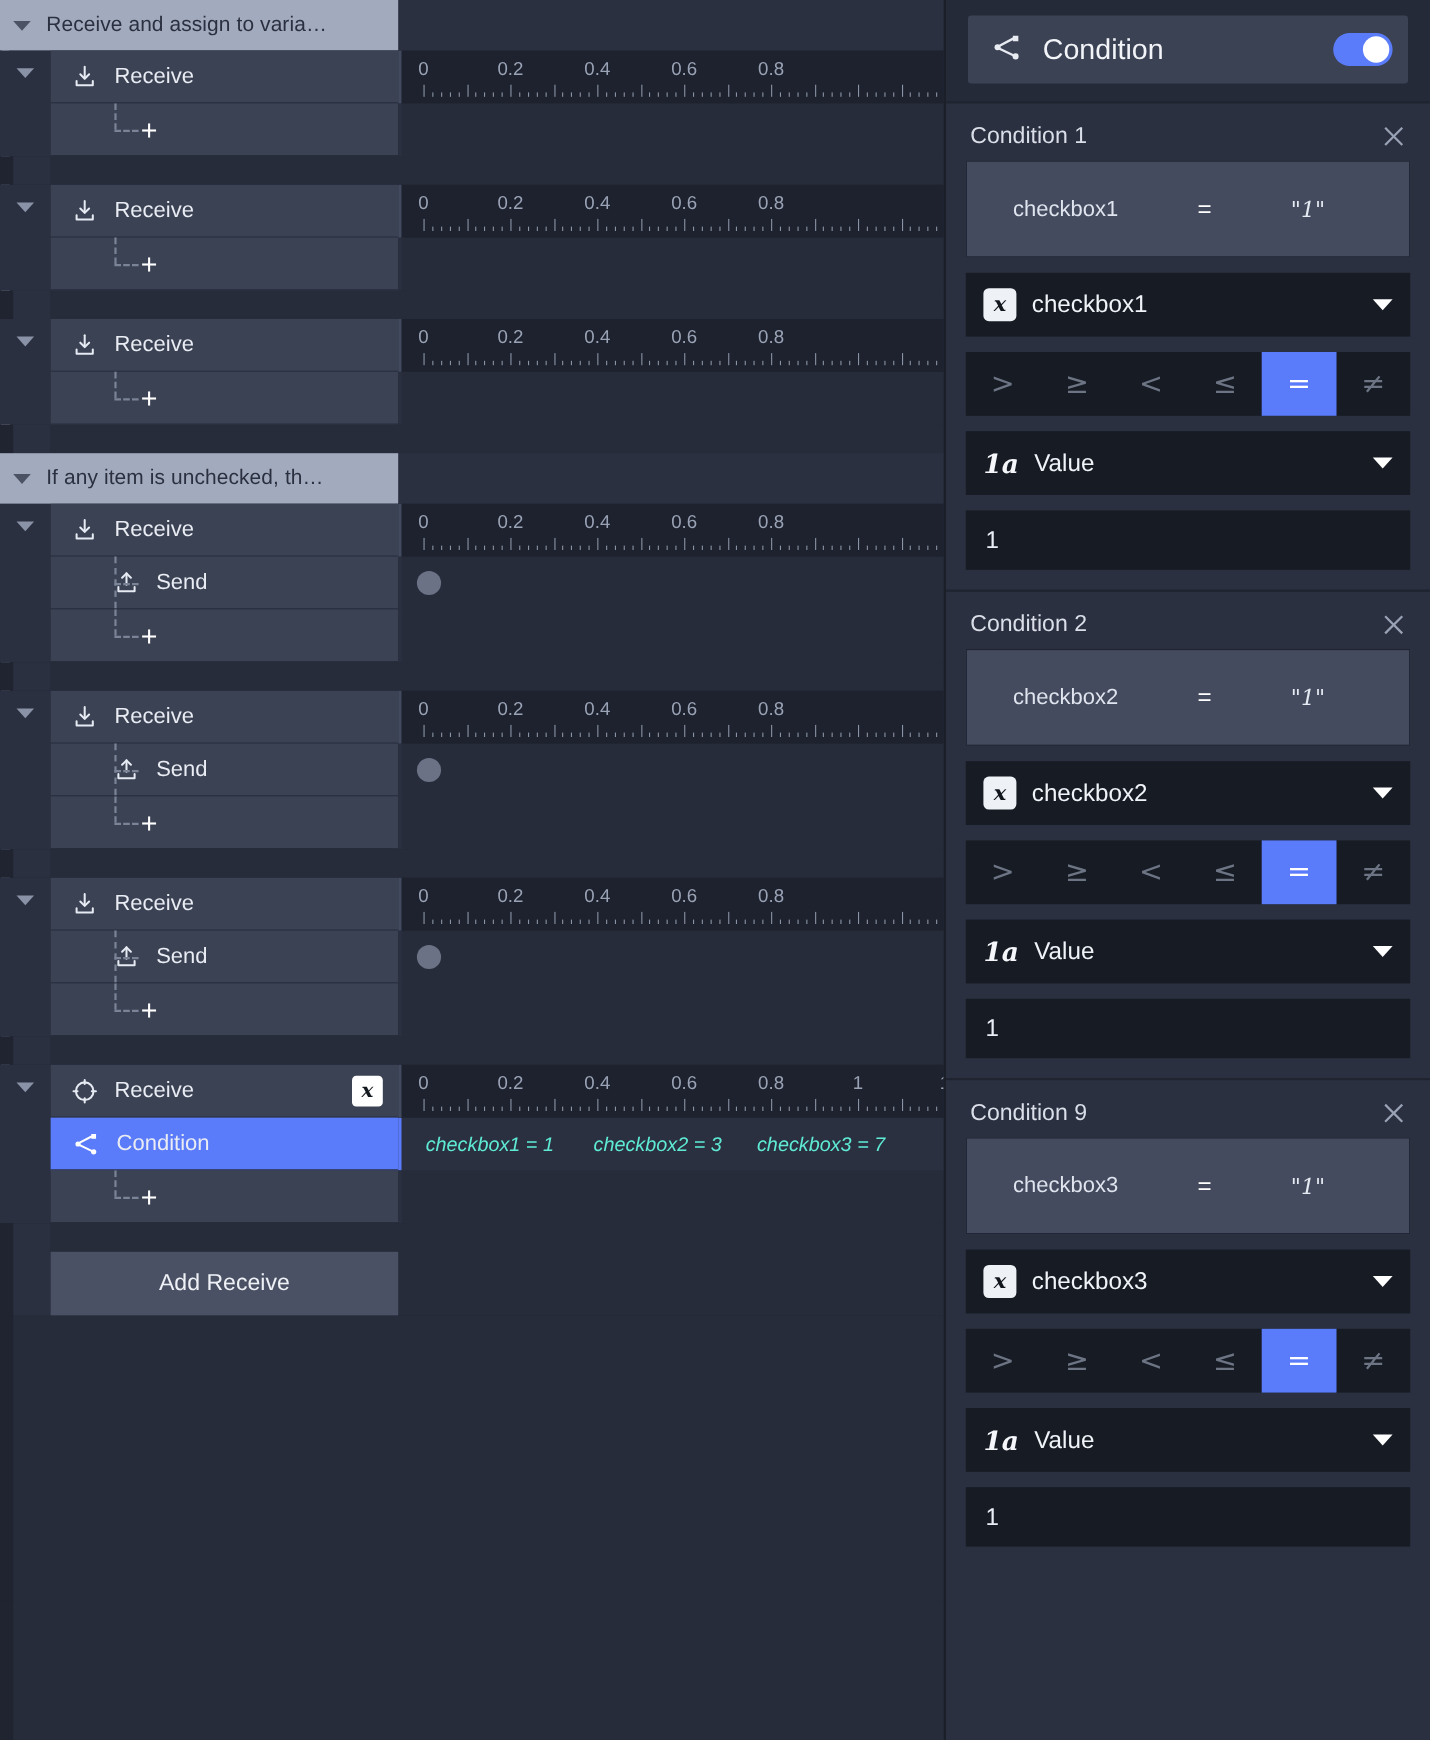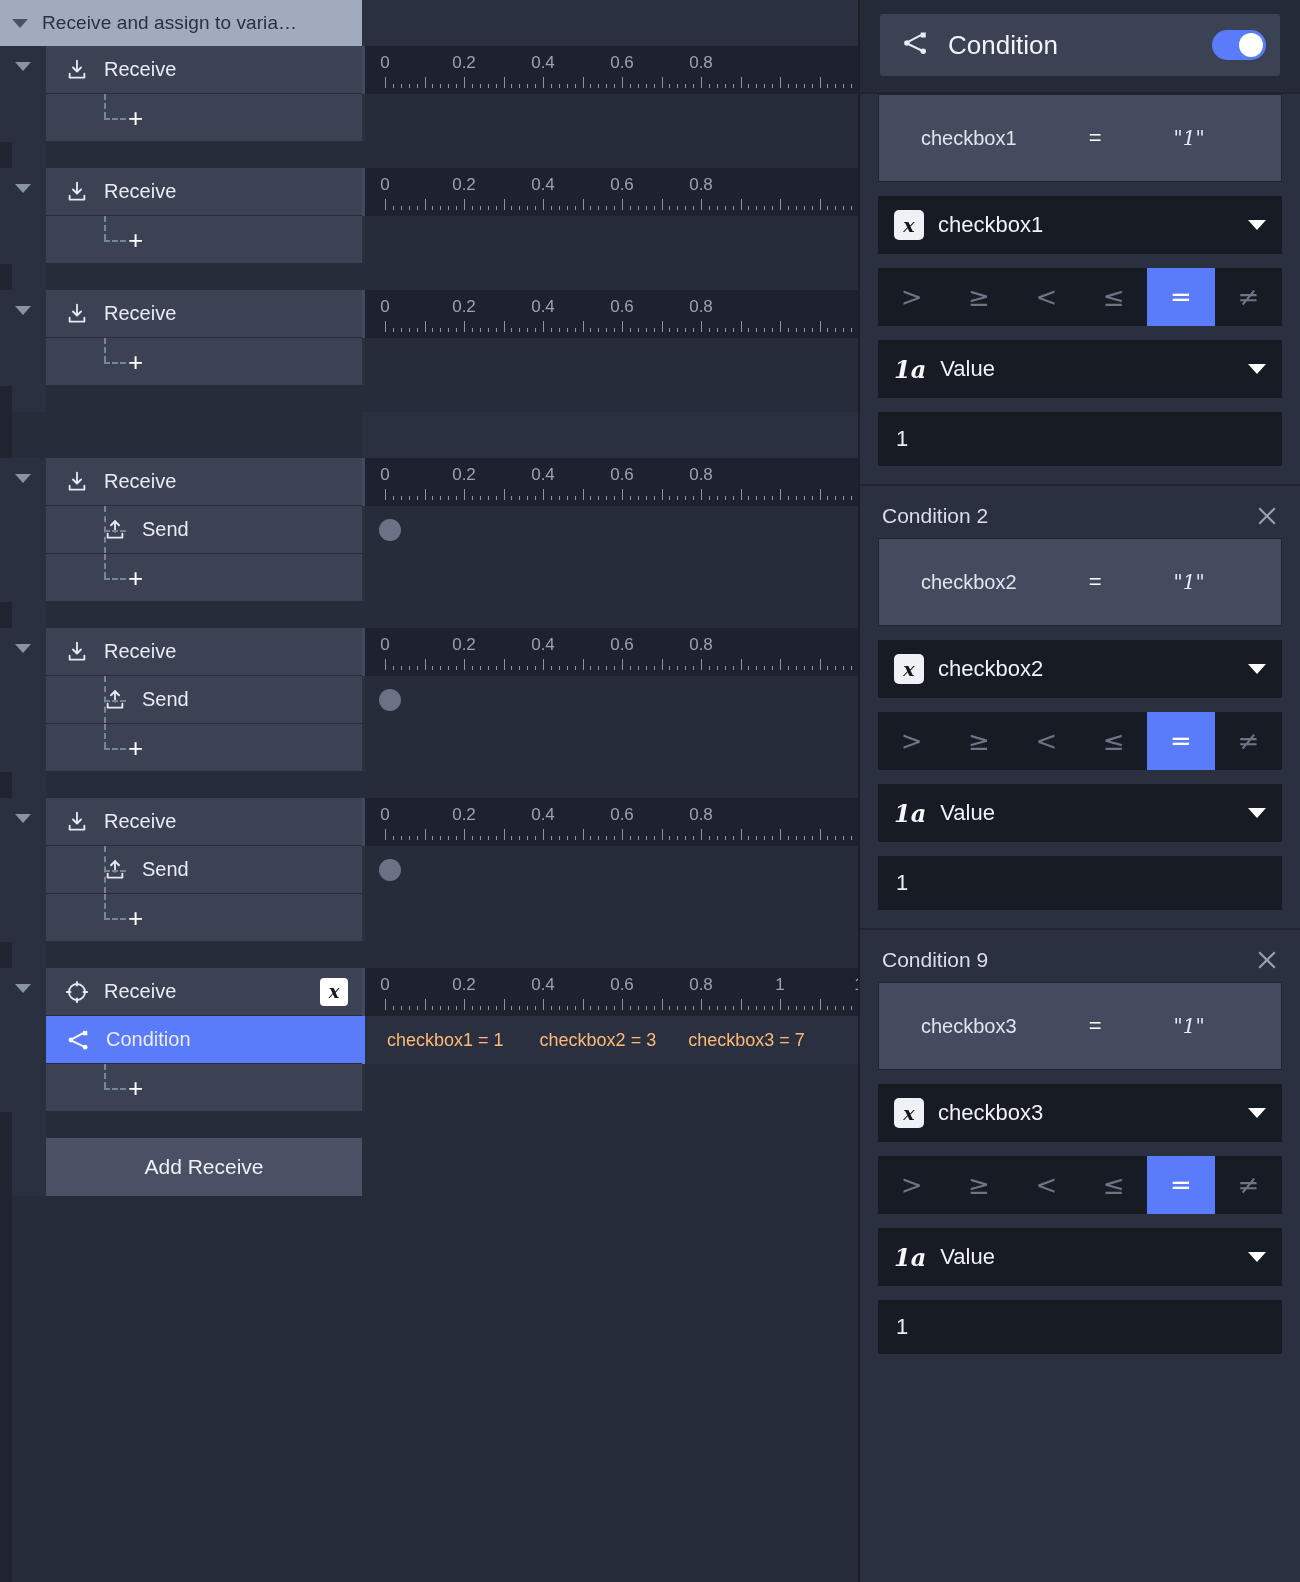--- a/index.html
+++ b/index.html
@@ -133,21 +133,21 @@
   .dotmark {
     width: 22px; height: 22px; border-radius: 50%;
     background: #6b7286; margin-left: 14px;
   }
   .cond-labels {
     height: 48px; display: flex; align-items: center;
     border-left: 3px solid #5b7cfa;
     background: #2b3040;
   }
   .cond-labels span {
-    color: #fdba74; font-size: 18px; white-space: nowrap;
+    color: #5eead4; font-size: 18px; white-space: nowrap; font-style: italic;
   }
   .cond-labels span:nth-child(1) { margin-left: 22px; }
   .cond-labels span:nth-child(2) { margin-left: 36px; }
   .cond-labels span:nth-child(3) { margin-left: 32px; }
   .add-trigger {
     width: 316px; height: 58px;
     background: #4a5164; color: #eef1f6;
     font-size: 21px;
     display: flex; align-items: center; justify-content: center;
     cursor: pointer; border: none;
@@ -576,20 +576,24 @@
           </div>
           <div style="display:flex;width:858px;">
             <div style="width:12px;background:#1f2430"></div>
             <div style="width:34px;background:#2b3040"></div>
             <div style="flex:1;background:#272c3a;height:26px"></div>
           </div>
         </div>
         <div class="group">
           <div style="position:relative;height:46px;">
             <div class="group-header-bg"></div>
+            <div class="group-header">
+              <span class="caret"></span>
+              <span class="gh-label">If any item is unchecked, th…</span>
+            </div>
           </div>
           <div class="trigger">
             <div class="trig-caretcol">
               <span class="caret light"></span>
             </div>
             <div class="rowstack">
               <div class="row">
                 <span class="ricon">
                   <svg width="26" height="26" viewBox="0 0 24 24" fill="none" stroke="#e6eaf2" stroke-width="1.7" stroke-linecap="round" stroke-linejoin="round">
                     <path d="M12 3.5 v9.5"></path>
@@ -1091,20 +1095,24 @@
             <path d="M7.3 13.2 L16.9 17.8"></path>
           </svg>
         </span>
         <span class="nh-title">Condition</span>
         <div class="toggle"></div>
       </div>
     </div>
 
     <div id="cond-list">
         <div class="cond-block">
+          <div class="cond-title-row">
+            <span class="cond-title">Condition 1</span>
+            <span class="close-x"></span>
+          </div>
           <div class="expr-box">
             <span class="e1">checkbox1</span>
             <span class="e2">=</span>
             <span class="e3">"1"</span>
           </div>
           <div class="select-box">
             <span class="sicon">x</span>
             <span class="slabel">checkbox1</span>
             <span class="chev"></span>
           </div>

